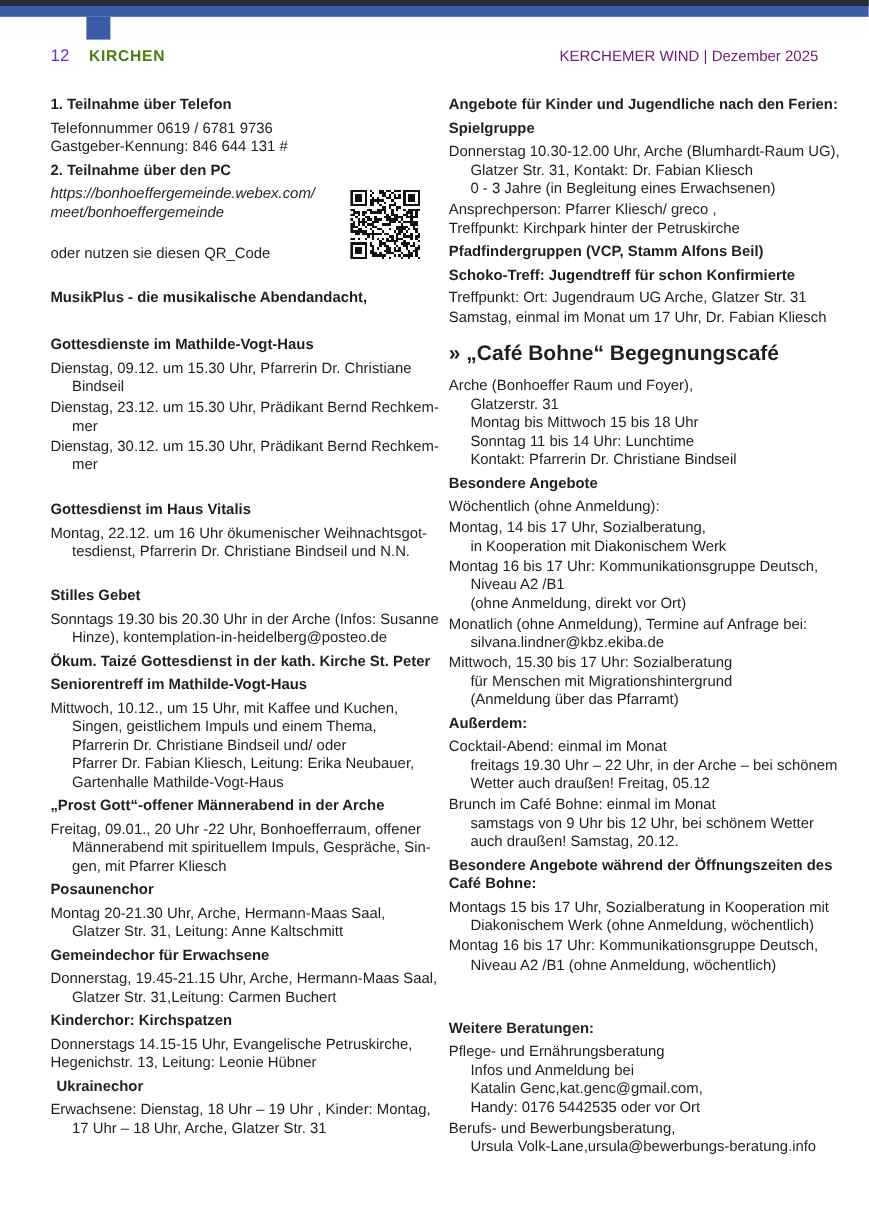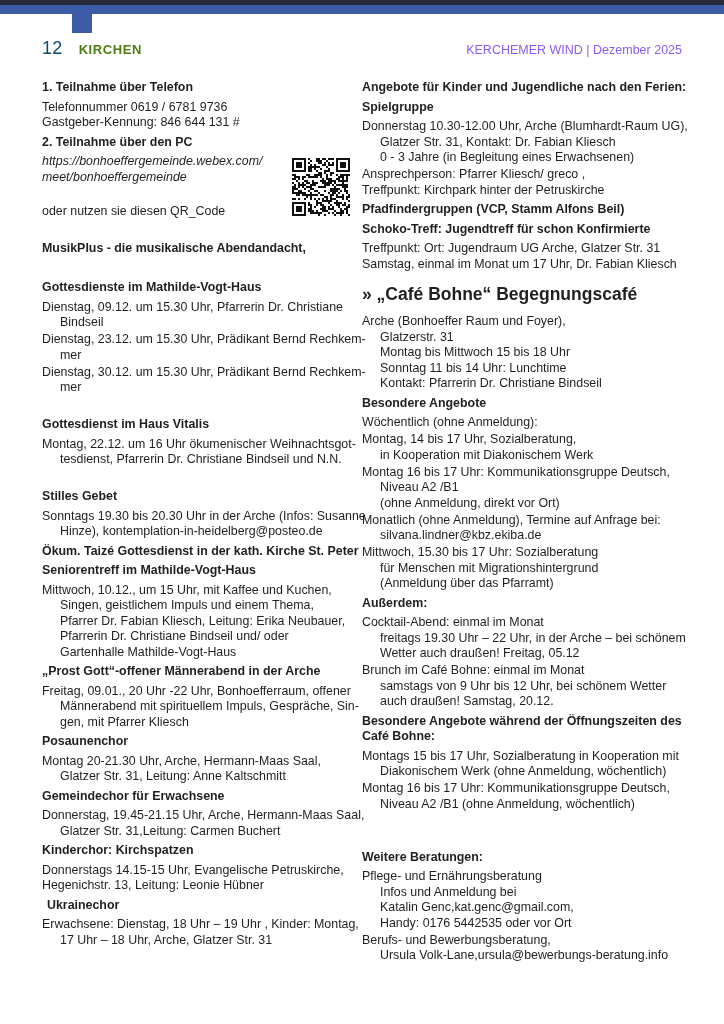--- a/index.html
+++ b/index.html
@@ -7,26 +7,26 @@
     font-family:"Liberation Sans", sans-serif; color:#1f1f1f; }
   .page { position:relative; width:724px; height:1024px; background:#fff; }
 
   
   .bar-blue { position:absolute; top:0; left:0; width:724px; height:14px; background:#3b5ba7; }
   .bar-dark { position:absolute; top:0; left:0; width:724px; height:5px; background:#272b3a; }
   .bookmark { position:absolute; top:14px; left:72px; width:20px; height:19px; background:#3b5ba7; }
 
   
   .hdr { position:absolute; top:38px; left:42px; right:42px; display:flex; align-items:baseline; }
-  .hdr .pagenum { font-size:18px; color:#0c4a6e; letter-spacing:.3px; }
+  .hdr .pagenum { font-size:14px; color:#6d28d9; letter-spacing:.3px; }
   .hdr .seclabel { font-size:13px; font-weight:bold; color:#4d7c0f; margin-left:16px; letter-spacing:.6px; }
-  .hdr .issue { margin-left:auto; font-size:12.5px; color:#8b5cf6; }
+  .hdr .issue { margin-left:auto; font-size:12.5px; color:#701a75; }
 
   
-  .content { position:absolute; top:76px; left:42px; display:flex; gap:2px; }
+  .content { position:absolute; top:76px; left:42px; display:flex; gap:14px; }
   .col { font-size:12.4px; line-height:15.5px; }
   .col.left  { width:318px; position:relative; }
   .col.right { width:336px; }
 
   .item { }
   .h  { font-weight:bold; margin-top:4px; margin-bottom:4px; white-space:nowrap; }
   .h .ln { white-space:nowrap; }
   .hb { font-weight:bold; font-size:17.5px; line-height:21px; margin-top:12px; margin-bottom:9px; white-space:nowrap; }
   .p  { margin-top:1px; margin-bottom:1.5px; }
   .p .ln { white-space:nowrap; }
@@ -440,22 +440,22 @@
         </div>
         <div class="item h">
           <div class="ln">Ökum. Taizé Gottesdienst in der kath. Kirche St. Peter</div>
         </div>
         <div class="item h">
           <div class="ln">Seniorentreff im Mathilde-Vogt-Haus</div>
         </div>
         <div class="item p">
           <div class="ln">Mittwoch, 10.12., um 15 Uhr, mit Kaffee und Kuchen,</div>
           <div class="ln ind">Singen, geistlichem Impuls und einem Thema,</div>
+          <div class="ln ind">Pfarrerin Dr. Christiane Bindseil und/ oder</div>
           <div class="ln ind">Pfarrer Dr. Fabian Kliesch, Leitung: Erika Neubauer,</div>
-          <div class="ln ind">Pfarrerin Dr. Christiane Bindseil und/ oder</div>
           <div class="ln ind">Gartenhalle Mathilde-Vogt-Haus</div>
         </div>
         <div class="item h">
           <div class="ln">„Prost Gott“-offener Männerabend in der Arche</div>
         </div>
         <div class="item p">
           <div class="ln">Freitag, 09.01., 20 Uhr -22 Uhr, Bonhoefferraum, offener</div>
           <div class="ln ind">Männerabend mit spirituellem Impuls, Gespräche, Sin-</div>
           <div class="ln ind">gen, mit Pfarrer Kliesch</div>
         </div>

